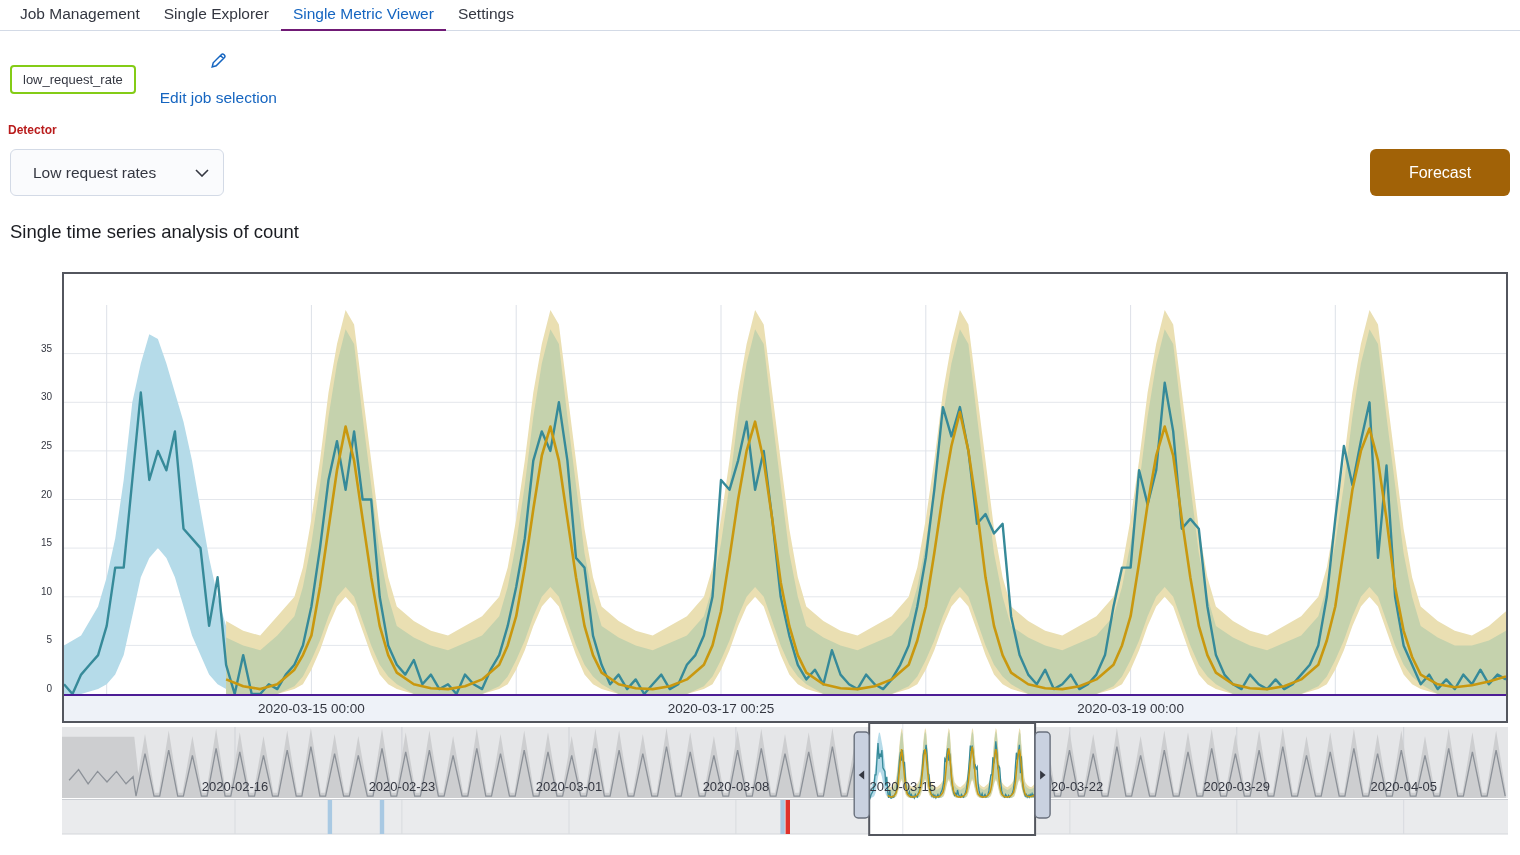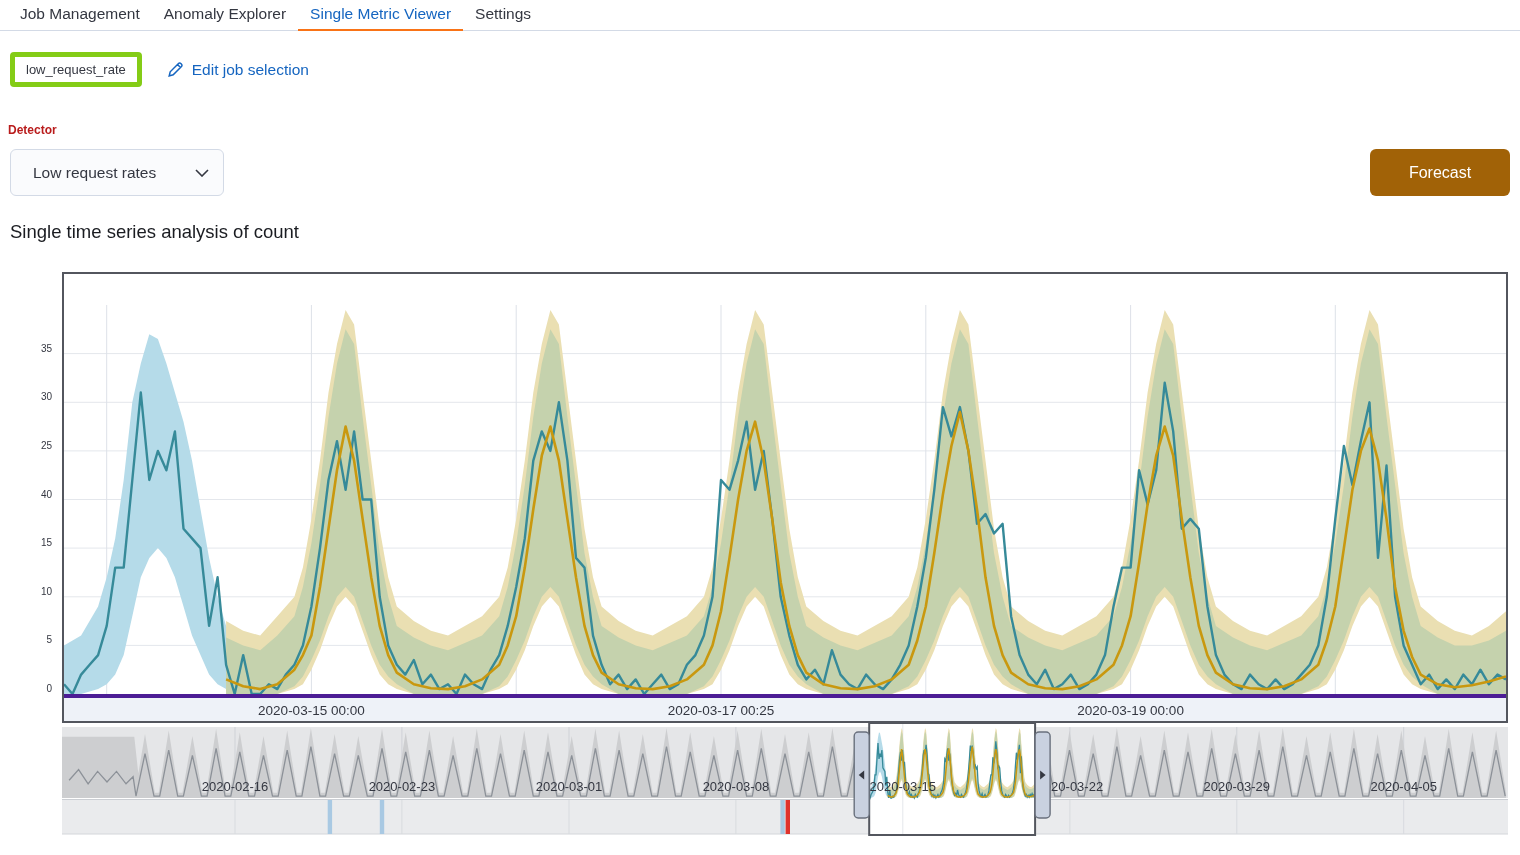--- a/index.html
+++ b/index.html
@@ -2,61 +2,61 @@
 <html><head>
 <meta charset="utf-8">
 <style>
   * { margin:0; padding:0; box-sizing:border-box; }
   html,body { background:#fff; font-family:"Liberation Sans", sans-serif; color:#343741; }
   .app { position:relative; width:1520px; height:855px; background:#fff; overflow:hidden; }
 
   
   .tabs { position:absolute; left:0; top:0; width:1520px; height:31px; border-bottom:1px solid #d3dae6; display:flex; align-items:flex-start; padding-left:8px; }
   .tab { font-size:15.5px; color:#343741; padding:5px 12px 7px 12px; height:31px; cursor:pointer; white-space:nowrap; }
-  .tab.active { color:#1565c0; border-bottom:2px solid #f97316; }
+  .tab.active { color:#1565c0; border-bottom:2px solid #701a75; }
 
   
   .jobbar { position:absolute; left:10px; top:52px; display:flex; align-items:center; gap:24px; }
-  .badge { display:inline-block; border:5px solid #84cc16; border-radius:4px; background:#fff; font-size:13px; font-weight:500; color:#343741; padding:5px 11px; }
-  .editlink { display:flex; align-items:center; gap:8px; color:#1565c0; font-size:15.5px; cursor:pointer; text-decoration:none; }
+  .badge { display:inline-block; border:2px solid #84cc16; border-radius:4px; background:#fff; font-size:13px; font-weight:500; color:#343741; padding:5px 11px; }
+  .editlink { display:flex; align-items:center; gap:19px; color:#1565c0; font-size:15.5px; cursor:pointer; text-decoration:none;flex-direction:column; }
 
   
   .detector-label { position:absolute; left:8px; top:123px; font-size:12px; font-weight:700; color:#b91c1c; }
   .select { position:absolute; left:10px; top:149px; width:214px; height:47px; background:#fafbfd; border:1px solid #d3dae6; border-radius:6px; display:flex; align-items:center; justify-content:space-between; padding:0 14px 0 22px; font-size:15.5px; color:#343741; cursor:pointer; }
 
   .forecast-btn { position:absolute; left:1370px; top:149px; width:140px; height:47px; background:#a16207; color:#fff; border:none; border-radius:6px; font-size:16px; font-weight:500; font-family:"Liberation Sans", sans-serif; cursor:pointer; }
 
   .heading { position:absolute; left:10px; top:221px; font-size:18.5px; color:#1a1c21; }
 
   .toggles { position:absolute; right:10px; top:223px; display:flex; align-items:center; gap:30px; }
   .toggle { display:flex; align-items:center; gap:9px; cursor:pointer; }
   .checkbox { width:19px; height:19px; border-radius:4px; background:#1565c0; display:flex; align-items:center; justify-content:center; flex:none; }
   .toggle-label { font-size:15.5px; color:#404754; }
 
   
   .chartbox { position:absolute; left:62px; top:272px; width:1446px; height:451px; border:2px solid #53565e; background:#fff; }
   .chart-header { position:absolute; left:0; top:0; width:1442px; height:30px; border-bottom:1px solid #ccd3e0; display:flex; align-items:center; padding-left:12px; font-size:14px; color:#343741; gap:7px; }
   .zoomlink { color:#1565c0; cursor:pointer; }
   .agg-note { margin-left:10px; color:#343741; }
   .plot-svg { position:absolute; left:0; top:31px; }
-  .xband { position:absolute; left:0; top:420px; width:1442px; height:27px; background:#eef2f8; border-top:4px solid #4c1d95; }
+  .xband { position:absolute; left:0; top:420px; width:1442px; height:27px; background:#eef2f8; border-top:2px solid #4c1d95; }
   .xlabel { position:absolute; top:5px; transform:translateX(-50%); font-size:13.5px; color:#343741; white-space:nowrap; }
 
   .ylabel { position:absolute; width:40px; text-align:right; font-size:10px; color:#343741; }
 
   .nav-svg { position:absolute; left:62px; top:722px; }
 </style>
 </head>
 <body>
 
 <div class="app">
 
   <nav class="tabs" id="tabs">
       <div class="tab">Job Management</div>
-      <div class="tab">Anomaly Explorer</div>
+      <div class="tab">Single Explorer</div>
       <div class="tab active">Single Metric Viewer</div>
       <div class="tab">Settings</div>
     </nav>
 
   <div class="jobbar">
     <span class="badge">low_request_rate</span>
     <a class="editlink">
       <span style="display:flex;">
         <svg width="18" height="18" viewBox="0 0 18 18">
             <path d="M3.2 15l1-4.2 8.3-8.3a1.6 1.6 0 0 1 2.3 0l.7.7a1.6 1.6 0 0 1 0 2.3L7.2 13.8 3.2 15z M11.5 3.5l3 3" fill="none" stroke="#1565c0" stroke-width="1.5"></path>
@@ -108,21 +108,21 @@
         <div class="xlabel" style="left: 657px;">2020-03-17 00:25</div>
         <div class="xlabel" style="left: 1066.6px;">2020-03-19 00:00</div>
       </div>
   </div>
 
   <div id="ylabels">
       <div class="ylabel" style="left: 12px; top: 683px; position: absolute;">0</div>
       <div class="ylabel" style="left: 12px; top: 634.375px; position: absolute;">5</div>
       <div class="ylabel" style="left: 12px; top: 585.75px; position: absolute;">10</div>
       <div class="ylabel" style="left: 12px; top: 537.125px; position: absolute;">15</div>
-      <div class="ylabel" style="left: 12px; top: 488.5px; position: absolute;">40</div>
+      <div class="ylabel" style="left: 12px; top: 488.5px; position: absolute;">20</div>
       <div class="ylabel" style="left: 12px; top: 439.875px; position: absolute;">25</div>
       <div class="ylabel" style="left: 12px; top: 391.25px; position: absolute;">30</div>
       <div class="ylabel" style="left: 12px; top: 342.625px; position: absolute;">35</div>
     </div>
 
   <svg class="nav-svg" id="navigator" width="1446" height="117">
       <rect x="0" y="5" width="1446" height="71" fill="#e5e6e8"></rect>
       <rect x="0" y="78" width="1446" height="34" fill="#eaebed"></rect>
       <line x1="0" x2="1446" y1="77.5" y2="77.5" stroke="#cbced3" stroke-width="1"></line>
       <line x1="0" x2="1446" y1="112" y2="112" stroke="#d4d6da" stroke-width="1"></line>

